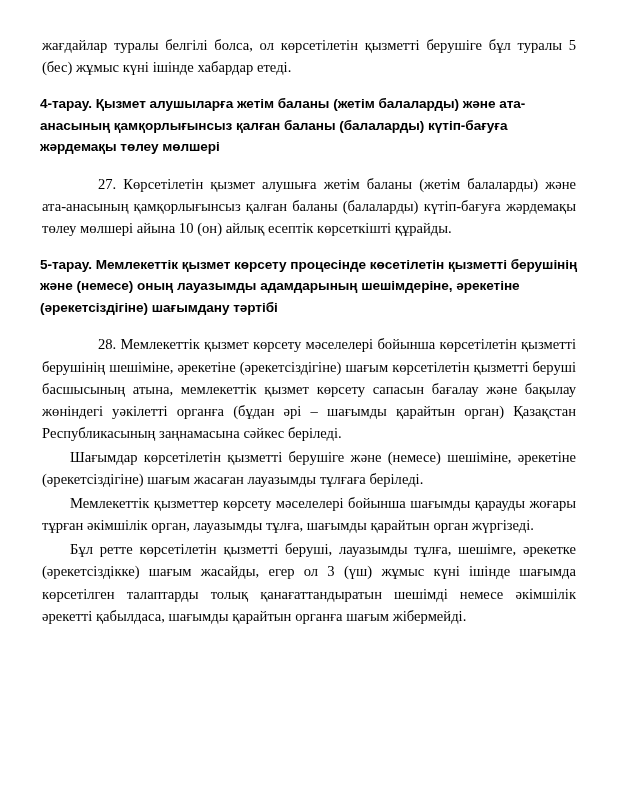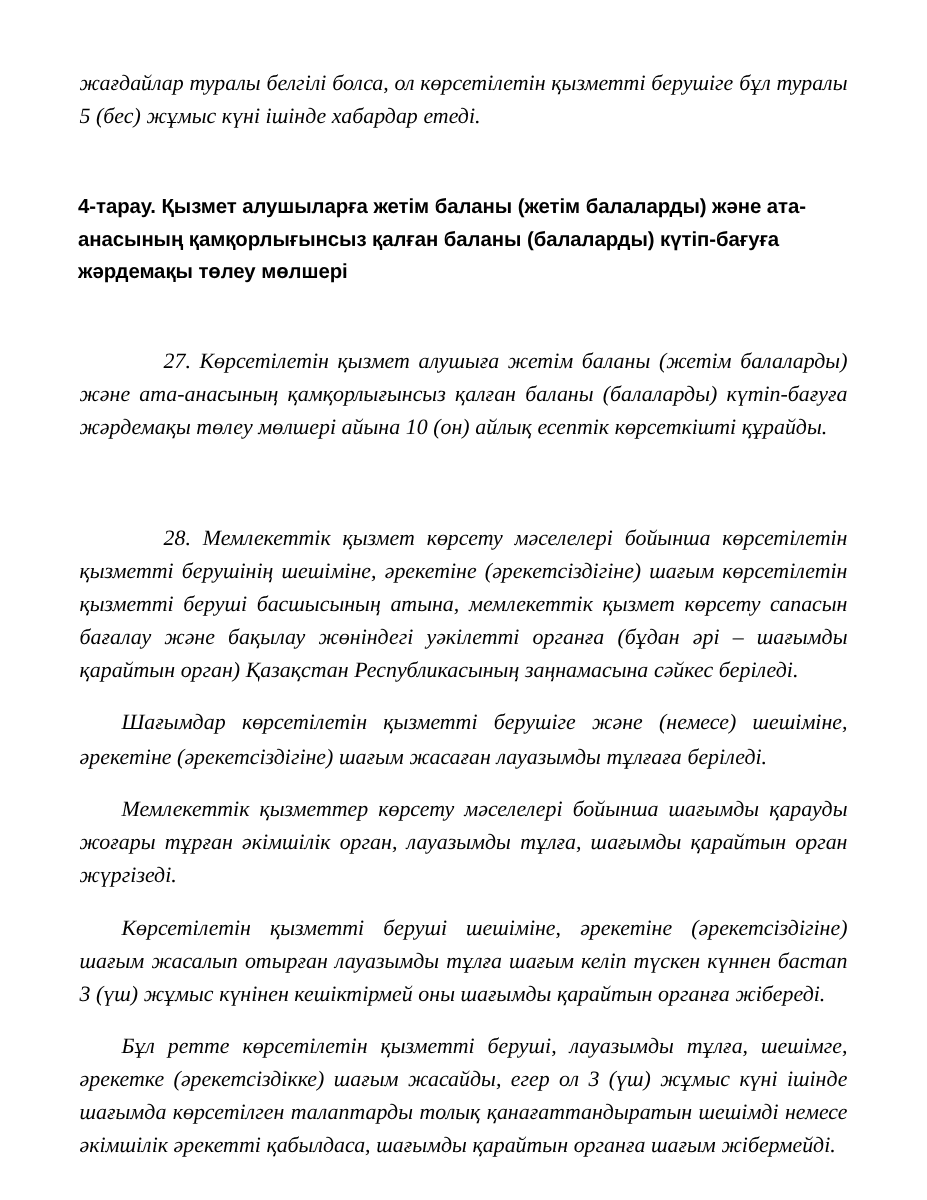--- a/index.html
+++ b/index.html
@@ -25,44 +25,43 @@
     padding: 32px 40px 0 40px;
     background: #ffffff;
   }
 
   .doc-body {
     width: 538px;
   }
 
   
   p.para {
-    margin: 13px;
+    margin: 2px;
     padding: 0;
     font-family: "Liberation Serif", "DejaVu Serif", serif;
     font-size: 14.6px;
     line-height: 22.1px;
     text-align: justify;
     text-justify: inter-word;
     text-indent: 28px;
     hyphens: none;
     word-spacing: 0.1px;
-    font-style: italic;
   }
 
   p.para.no-indent {
     text-indent: 0;
   }
 
   p.para.indent-wide {
     text-indent: 56px;
   }
 
   
   h2.chapter-heading {
-    margin: 12px;
+    margin: 0;
     padding: 0;
     font-family: "Liberation Sans", "DejaVu Sans", sans-serif;
     font-size: 13.6px;
     font-weight: bold;
     line-height: 21.5px;
     text-align: left;
     text-indent: 0;
     letter-spacing: -0.05px;
   }
 
@@ -83,27 +82,27 @@
     <div class="gap-heading-top"></div>
 
     <h2 class="chapter-heading">4-тарау. Қызмет алушыларға жетім баланы (жетім балаларды) және ата-анасының қамқорлығынсыз қалған баланы (балаларды) күтіп-бағуға жәрдемақы төлеу мөлшері</h2>
 
     <div class="gap-heading-bottom"></div>
 
     <p class="para indent-wide">27. Көрсетілетін қызмет алушыға жетім баланы (жетім балаларды) және ата-анасының қамқорлығынсыз қалған баланы (балаларды) күтіп-бағуға жәрдемақы төлеу мөлшері айына 10 (он) айлық есептік көрсеткішті құрайды.</p>
 
     <div class="gap-heading-top"></div>
 
+    <h2 class="chapter-heading">5-тарау. Мемлекеттік қызмет көрсету процесінде көсетілетін қызметті берушінің және (немесе) оның лауазымды адамдарының шешімдеріне, әрекетіне (әрекетсіздігіне) шағымдану тәртібі</h2>
 
     <div class="gap-heading-bottom"></div>
 
     <p class="para indent-wide">28. Мемлекеттік қызмет көрсету мәселелері бойынша көрсетілетін қызметті берушінің шешіміне, әрекетіне (әрекетсіздігіне) шағым көрсетілетін қызметті беруші басшысының атына, мемлекеттік қызмет көрсету сапасын бағалау және бақылау жөніндегі уәкілетті органға (бұдан әрі – шағымды қарайтын орган) Қазақстан Республикасының заңнамасына сәйкес беріледі.</p>
 
     <p class="para">Шағымдар көрсетілетін қызметті берушіге және (немесе) шешіміне, әрекетіне (әрекетсіздігіне) шағым жасаған лауазымды тұлғаға беріледі.</p>
 
     <p class="para">Мемлекеттік қызметтер көрсету мәселелері бойынша шағымды қарауды жоғары тұрған әкімшілік орган, лауазымды тұлға, шағымды қарайтын орган жүргізеді.</p>
 
-    <p class="para">Көрсетілетін қызметті беруші шешіміне, әрекетіне (әрекетсіздігіне) шағым жасалып отырған лауазымды тұлға шағым келіп түскен күннен бастап 3 (үш) жұмыс күнінен кешіктірмей оны шағымды қарайтын органға жібереді.</p>
 
     <p class="para">Бұл ретте көрсетілетін қызметті беруші, лауазымды тұлға, шешімге, әрекетке (әрекетсіздікке) шағым жасайды, егер ол 3 (үш) жұмыс күні ішінде шағымда көрсетілген талаптарды толық қанағаттандыратын шешімді немесе әкімшілік әрекетті қабылдаса, шағымды қарайтын органға шағым жібермейді.</p>
 
   </div>
 </div>
 
 </body></html>

